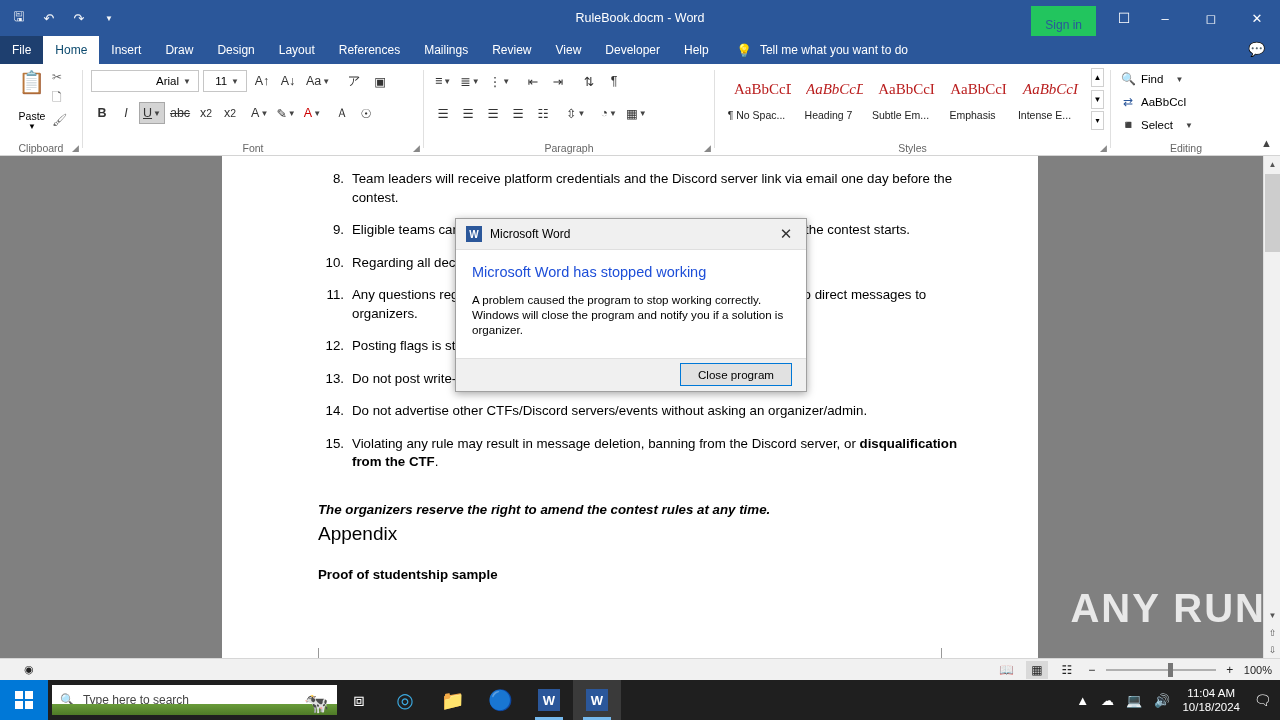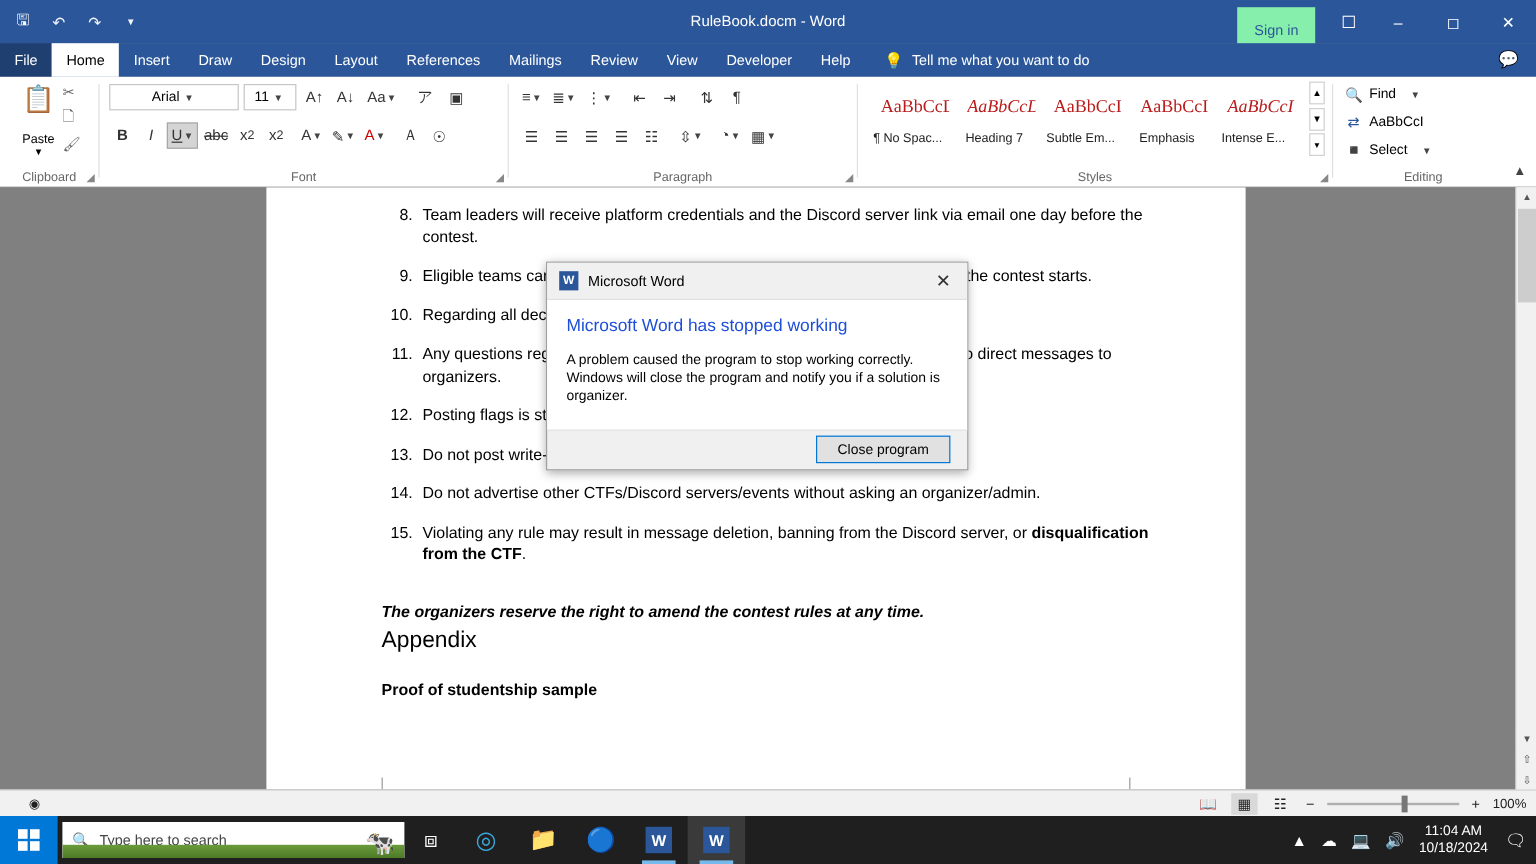--- a/index.html
+++ b/index.html
@@ -18,39 +18,39 @@
   }
   .qat { position:absolute; left:0; top:0; height:36px; display:flex; align-items:center; padding-left:10px; gap:12px;}
   .qat .qicon { width:18px; height:18px; display:flex; align-items:center; justify-content:center; font-size:13px; color:#fff; opacity:.95;}
   .title-text {
     position:absolute; left:0; top:0; width:1280px; height:36px;
     display:flex; align-items:center; justify-content:center;
     font-size:12.5px; color:#fff;
   }
   .win-right { position:absolute; right:0; top:0; height:36px; display:flex; align-items:stretch; }
   .signin {
-    margin:6px 10px 0 0; height:38px; background:#86efac; color:#2b579a;
+    margin:6px 10px 0 0; height:38px; background:#22c55e; color:#2b579a;
     border:none; font-size:12px; padding:0 14px; font-family:inherit;
     display:flex; align-items:center;
   }
   .ribbon-disp { width:36px; display:flex; align-items:center; justify-content:center; color:#fff; font-size:14px;}
   .wbtn { width:46px; display:flex; align-items:center; justify-content:center; color:#fff; font-size:13px;}
 
   
   .tabsbar {
     position:absolute; left:0; top:36px; width:1280px; height:28px;
     background:#2b579a; color:#fff;
   }
   .tabs { display:flex; align-items:center; height:28px; padding-left:0; }
   .tab {
     height:28px; display:flex; align-items:center; padding:0 12px;
     font-size:12px; color:#fff;
   }
   .tab.file { background:#1e3f6f; }
-  .tab.active { background:#fff; color:#000000; }
+  .tab.active { background:#fff; color:#0c4a6e; }
   .tellme { display:flex; align-items:center; gap:7px; margin-left:16px; font-size:12px; }
   .bulb { font-size:13px; }
   .comment-icon { position:absolute; right:14px; top:5px; font-size:14px; color:#fff;}
 
   
   .ribbon {
     position:absolute; left:0; top:64px; width:1280px; height:92px;
     background:#fff; border-bottom:1px solid #d4d4d4;
   }
   .group { position:absolute; top:0; height:92px; }
@@ -69,21 +69,21 @@
   .paste-car { font-size:8px; }
   .clip-small { position:absolute; left:52px; top:6px; display:flex; flex-direction:column; gap:4px; }
   .clip-small span { font-size:12px; color:#666; }
 
   
   #g-font { left:83px; width:340px; }
   .fontrow1 { position:absolute; left:8px; top:6px; display:flex; align-items:center; gap:4px;}
   .fontrow2 { position:absolute; left:8px; top:38px; display:flex; align-items:center; gap:2px;}
   .combo {
     height:22px; border:1px solid #c6c6c6; background:#fff; display:flex;
-    align-items:center; padding:0 7px 0 5px; font-size:11.5px; justify-content:center;
+    align-items:center; padding:0 7px 0 5px; font-size:11.5px; justify-content:flex-end;
   }
   .combo .car { font-size:8px; color:#444; margin-left:4px;}
   .fname { width:108px; }
   .fsize { width:44px; }
   .ribbtn { min-width:22px; height:22px; display:flex; align-items:center; justify-content:center; font-size:12.5px; color:#333; padding:0 3px;}
   .ribbtn.sel { background:#d4d4d4; border:1px solid #a8a8a8; }
   .ribbtn.red { color:#c00; }
   .small-car { font-size:8px; color:#444; margin-left:1px; }
 
   
@@ -415,20 +415,23 @@
         </li>
       </ol>
       <div class="notice">The organizers reserve the right to amend the contest rules at any time.</div>
       <div class="appendix">Appendix</div>
       <div class="subhead">Proof of studentship sample</div>
     </div>
     <div class="crop-l"></div>
     <div class="crop-r"></div>
   </div>
 
+  <div class="watermark">
+    <span>ANY RUN</span>
+  </div>
 </div>
 
 <div class="vscroll">
   <div class="vs-btn vs-up">▲</div>
   <div class="vs-thumb"></div>
   <div class="vs-btn vs-down">▼</div>
   <div class="vs-btn vs-pgup">⇧</div>
   <div class="vs-btn vs-pgdn">⇩</div>
 </div>
 

